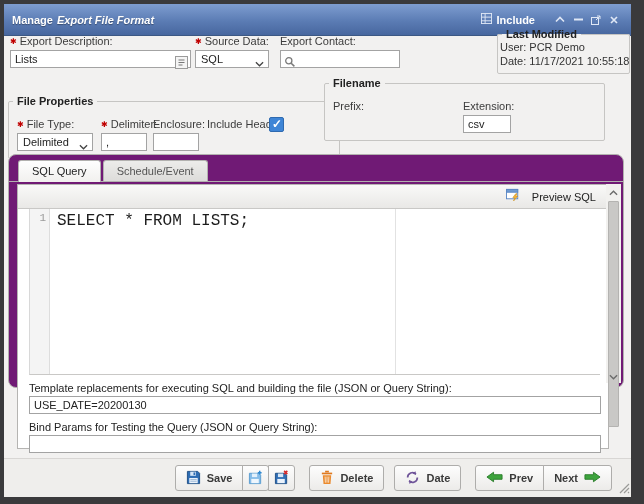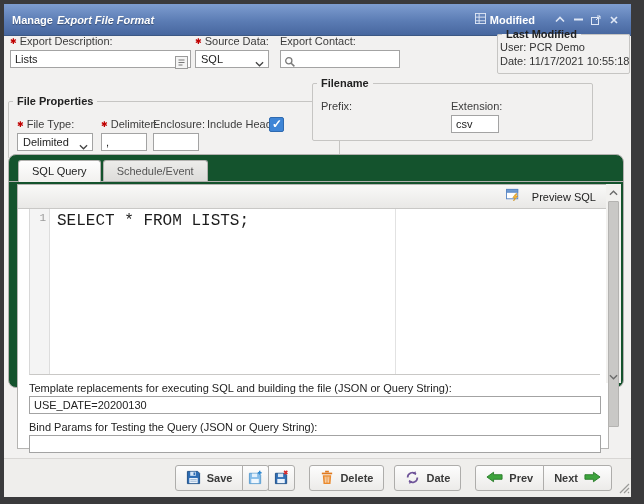--- a/index.html
+++ b/index.html
@@ -40,29 +40,29 @@
   .desc-icon { position: absolute; right: 3px; top: 3px; cursor: pointer; }
   .cont-wrap { position: relative; }
   .cont-wrap .tinput { padding-left: 19px; }
   .search-icon { position: absolute; left: 4px; top: 3px; }
 
   .fs-lastmod { left: 493px; top: 24px; width: 126px; height: 46px; }
   .fs-lastmod .lm-line { margin: 1px 0 2px 2px; white-space: nowrap; }
 
   
   .fs-props { left: 4px; top: 91px; width: 332px; height: 64px; }
-  .fs-name  { left: 308px; top: 73px; width: 281px; height: 64px; }
+  .fs-name  { left: 320px; top: 73px; width: 281px; height: 64px; }
   .fs-abs { position: absolute; }
 
   .checkbox { width: 15px; height: 15px; border: 1px solid #2f6ab0; border-radius: 2px; background: #3f85d6; cursor: pointer; position: relative; }
   .checkbox[data-checked="true"]::after { content: "✓"; position: absolute; left: 2px; top: -1px; color: #fff; font-weight: bold; font-size: 12px; }
 
   
   .tabpanel { position: absolute; left: 4px; top: 150px; width: 616px; height: 234px;
-    border: 1px solid #b2b1af; border-radius: 8px; background: #14532d; }
+    border: 1px solid #b2b1af; border-radius: 8px; background: #701a75; }
   .tabbar { position: absolute; left: 0; top: 0; width: 100%; height: 27px; padding: 5px 0 0 9px; border-bottom: 1px solid #b2b1af; display: flex; gap: 2px; }
   .tab { padding: 4px 13px 5px; border: 1px solid #b2b1af; border-bottom: none; border-radius: 3px 3px 0 0; cursor: pointer; }
   .tab.active { background: linear-gradient(#fefefe, #f1f0ee); color: #222; position: relative; z-index: 2; margin-bottom: -1px; padding-bottom: 6px; }
   .tab.inactive { background: linear-gradient(#ececea, #dddcda); color: #555; }
 
   .inner { position: absolute; left: 8px; top: 29px; width: 592px; height: 265px; background: #fff; border: 1px solid #b5b4b2; }
   .sql-toolbar { height: 24px; background: linear-gradient(#f9f9f8, #e9e8e6); border-bottom: 1px solid #c9c8c6; display: flex; align-items: center; justify-content: flex-end; padding: 0 8px; }
   .preview-btn { display: flex; align-items: center; gap: 11px; color: #222; cursor: pointer; padding: 2px 4px; }
 
   .editor-wrap { position: relative; margin: 0 8px 0 11px; height: 166px; background: #fff; border-left: 1px solid #d8d8d8; border-bottom: 1px solid #c9c8c6; display: flex; }
@@ -106,21 +106,21 @@
       <div class="tb-right">
         <div class="tb-options">
           <span>
             <svg width="11" height="11" viewBox="0 0 12 12">
                 <rect x="0.5" y="0.5" width="11" height="11" fill="none" stroke="#dfe7f5"></rect>
                 <line x1="0.5" y1="4.5" x2="11.5" y2="4.5" stroke="#dfe7f5"></line>
                 <line x1="0.5" y1="8.5" x2="11.5" y2="8.5" stroke="#dfe7f5"></line>
                 <line x1="4.5" y1="0.5" x2="4.5" y2="11.5" stroke="#dfe7f5"></line>
               </svg>
           </span>
-          <span>Modified</span>
+          <span>Include</span>
         </div>
         <div class="tb-btn">
           <span>
               <svg width="10" height="7" viewBox="0 0 10 7">
                 <path d="M1 5.5l4-4 4 4" fill="none" stroke="#dfe7f5" stroke-width="1.6"></path>
               </svg>
             </span>
         </div>
         <div class="tb-btn">
           <span>

